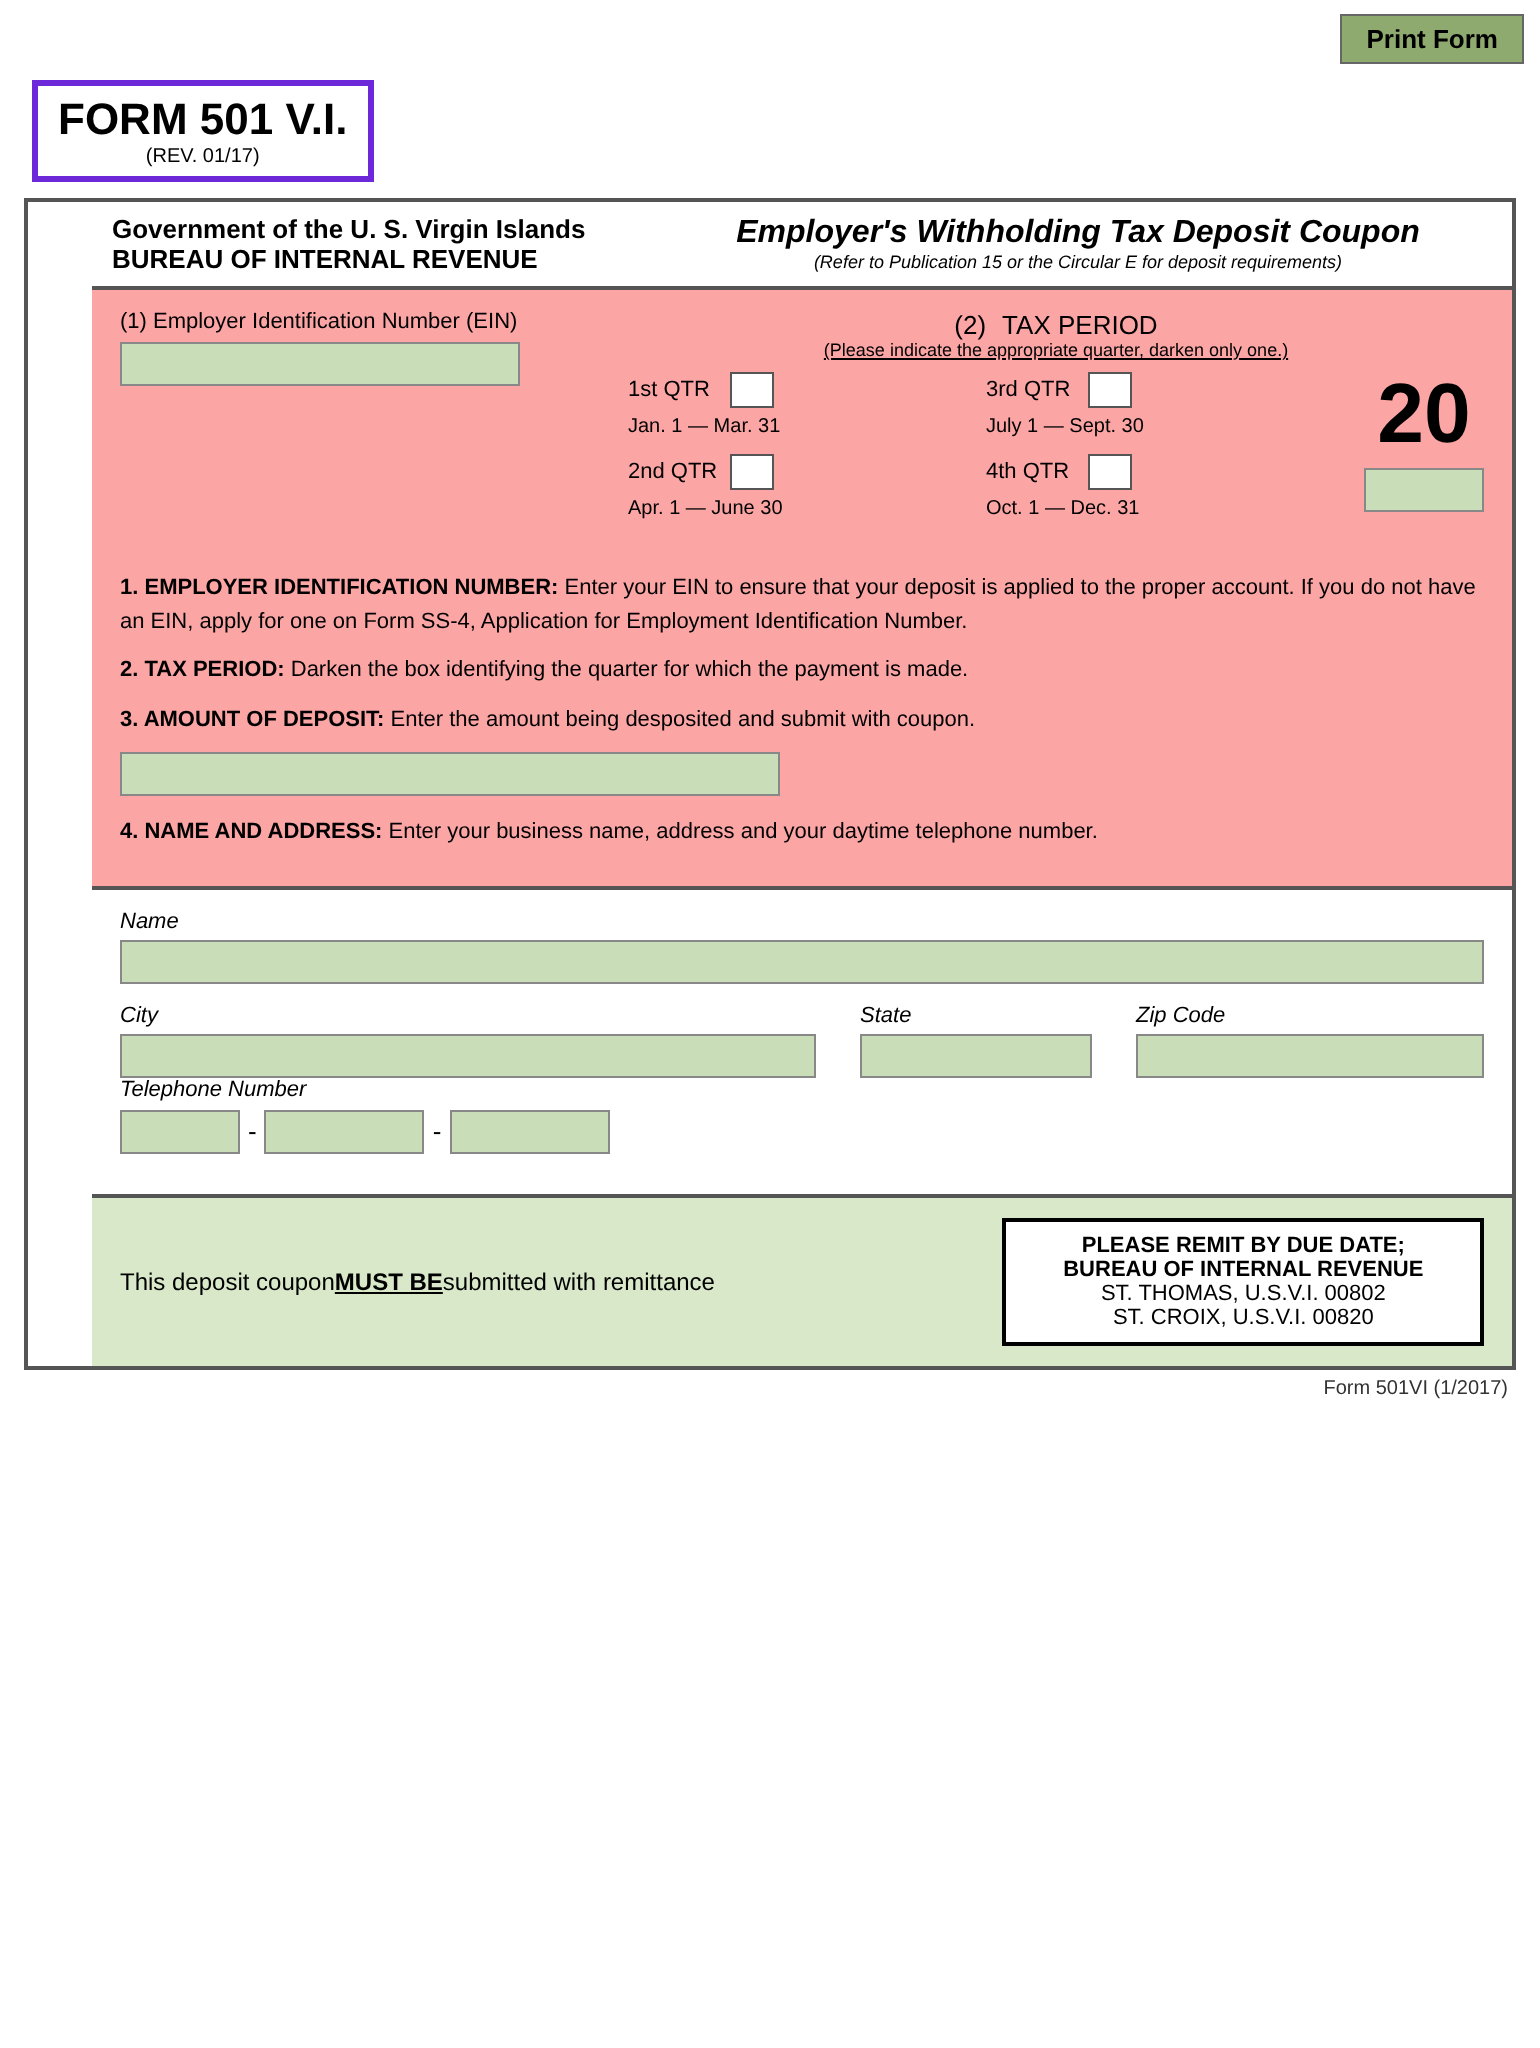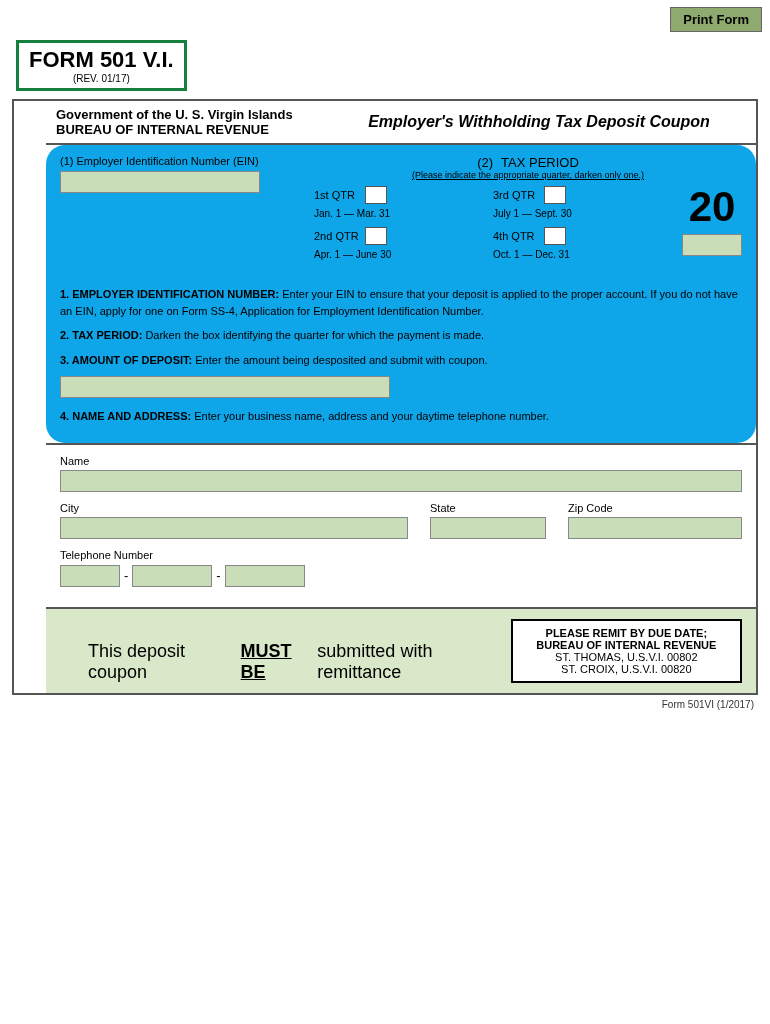--- a/index.html
+++ b/index.html
@@ -24,21 +24,21 @@
       right: 8px;
       background: #8faa6e;
       color: #000;
       border: 1px solid #666;
       padding: 4px 12px;
       font-size: 13px;
       cursor: pointer;
       font-weight: bold;
     }
     .form-title-box {
-      border: 3px solid #15803d;
+      border: 3px solid #6d28d9;
       display: inline-block;
       padding: 4px 10px;
       margin-top: 32px;
       margin-left: 8px;
     }
     .form-title {
       font-size: 22px;
       font-weight: bold;
     }
     .form-rev {
@@ -75,23 +75,22 @@
       font-style: italic;
       font-size: 16px;
       font-weight: bold;
     }
     .coupon-subtitle {
       font-style: italic;
       font-size: 9px;
     }
     
     .green-body {
-      background: #0ea5e9;
+      background: #fca5a5;
       padding: 10px 14px;
-      border-radius: 19px;
     }
     
     .tax-info-row {
       display: flex;
       gap: 20px;
       margin-bottom: 10px;
     }
     .ein-section {
       flex: 1;
     }
@@ -154,25 +153,25 @@
       background: #fff;
       padding: 10px 14px;
       border-top: 2px solid #555;
     }
     .field-group {
       margin-bottom: 10px;
     }
     .field-label {
       font-size: 11px;
       margin-bottom: 3px;
+      font-style: italic;
     }
     .city-state-zip {
       display: flex;
       gap: 22px;
-      margin-bottom: 10px;
     }
     .city-group {
       flex: 3;
     }
     .state-group {
       flex: 1;
     }
     .zip-group {
       flex: 1.5;
     }
@@ -198,24 +197,23 @@
     .footer-section {
       display: flex;
       align-items: stretch;
       border-top: 2px solid #555;
       margin-top: 10px;
       background: #d8e8c8;
       padding: 10px 14px;
     }
     .footer-left {
       flex: 2;
-      font-size: 18px;
-      display: flex;
-      align-items: flex-end;
-      margin-left: 28px;
+      font-size: 12px;
+      display: flex;
+      align-items: center;
     }
     .footer-right {
       flex: 1;
       border: 2px solid #000;
       padding: 6px 8px;
       font-size: 11px;
       text-align: center;
       background: #fff;
     }
     .footer-right .remit-title {
@@ -285,20 +283,21 @@
   
   <div class="main-form">
 
     <div class="header-section">
       <div class="header-left">
         <div class="agency-name">Government of the U. S. Virgin Islands</div>
         <div class="agency-name">BUREAU OF INTERNAL REVENUE</div>
       </div>
       <div class="header-right">
         <div class="coupon-title">Employer's Withholding Tax Deposit Coupon</div>
+        <div class="coupon-subtitle">(Refer to Publication 15 or the Circular E for deposit requirements)</div>
       </div>
     </div>
 
     <div class="green-body">
 
       <div class="tax-info-row">
 
         <div class="ein-section">
           <div class="ein-label">(1) Employer Identification Number (EIN)</div>
           <input type="text" class="ein-input-field" style="">

